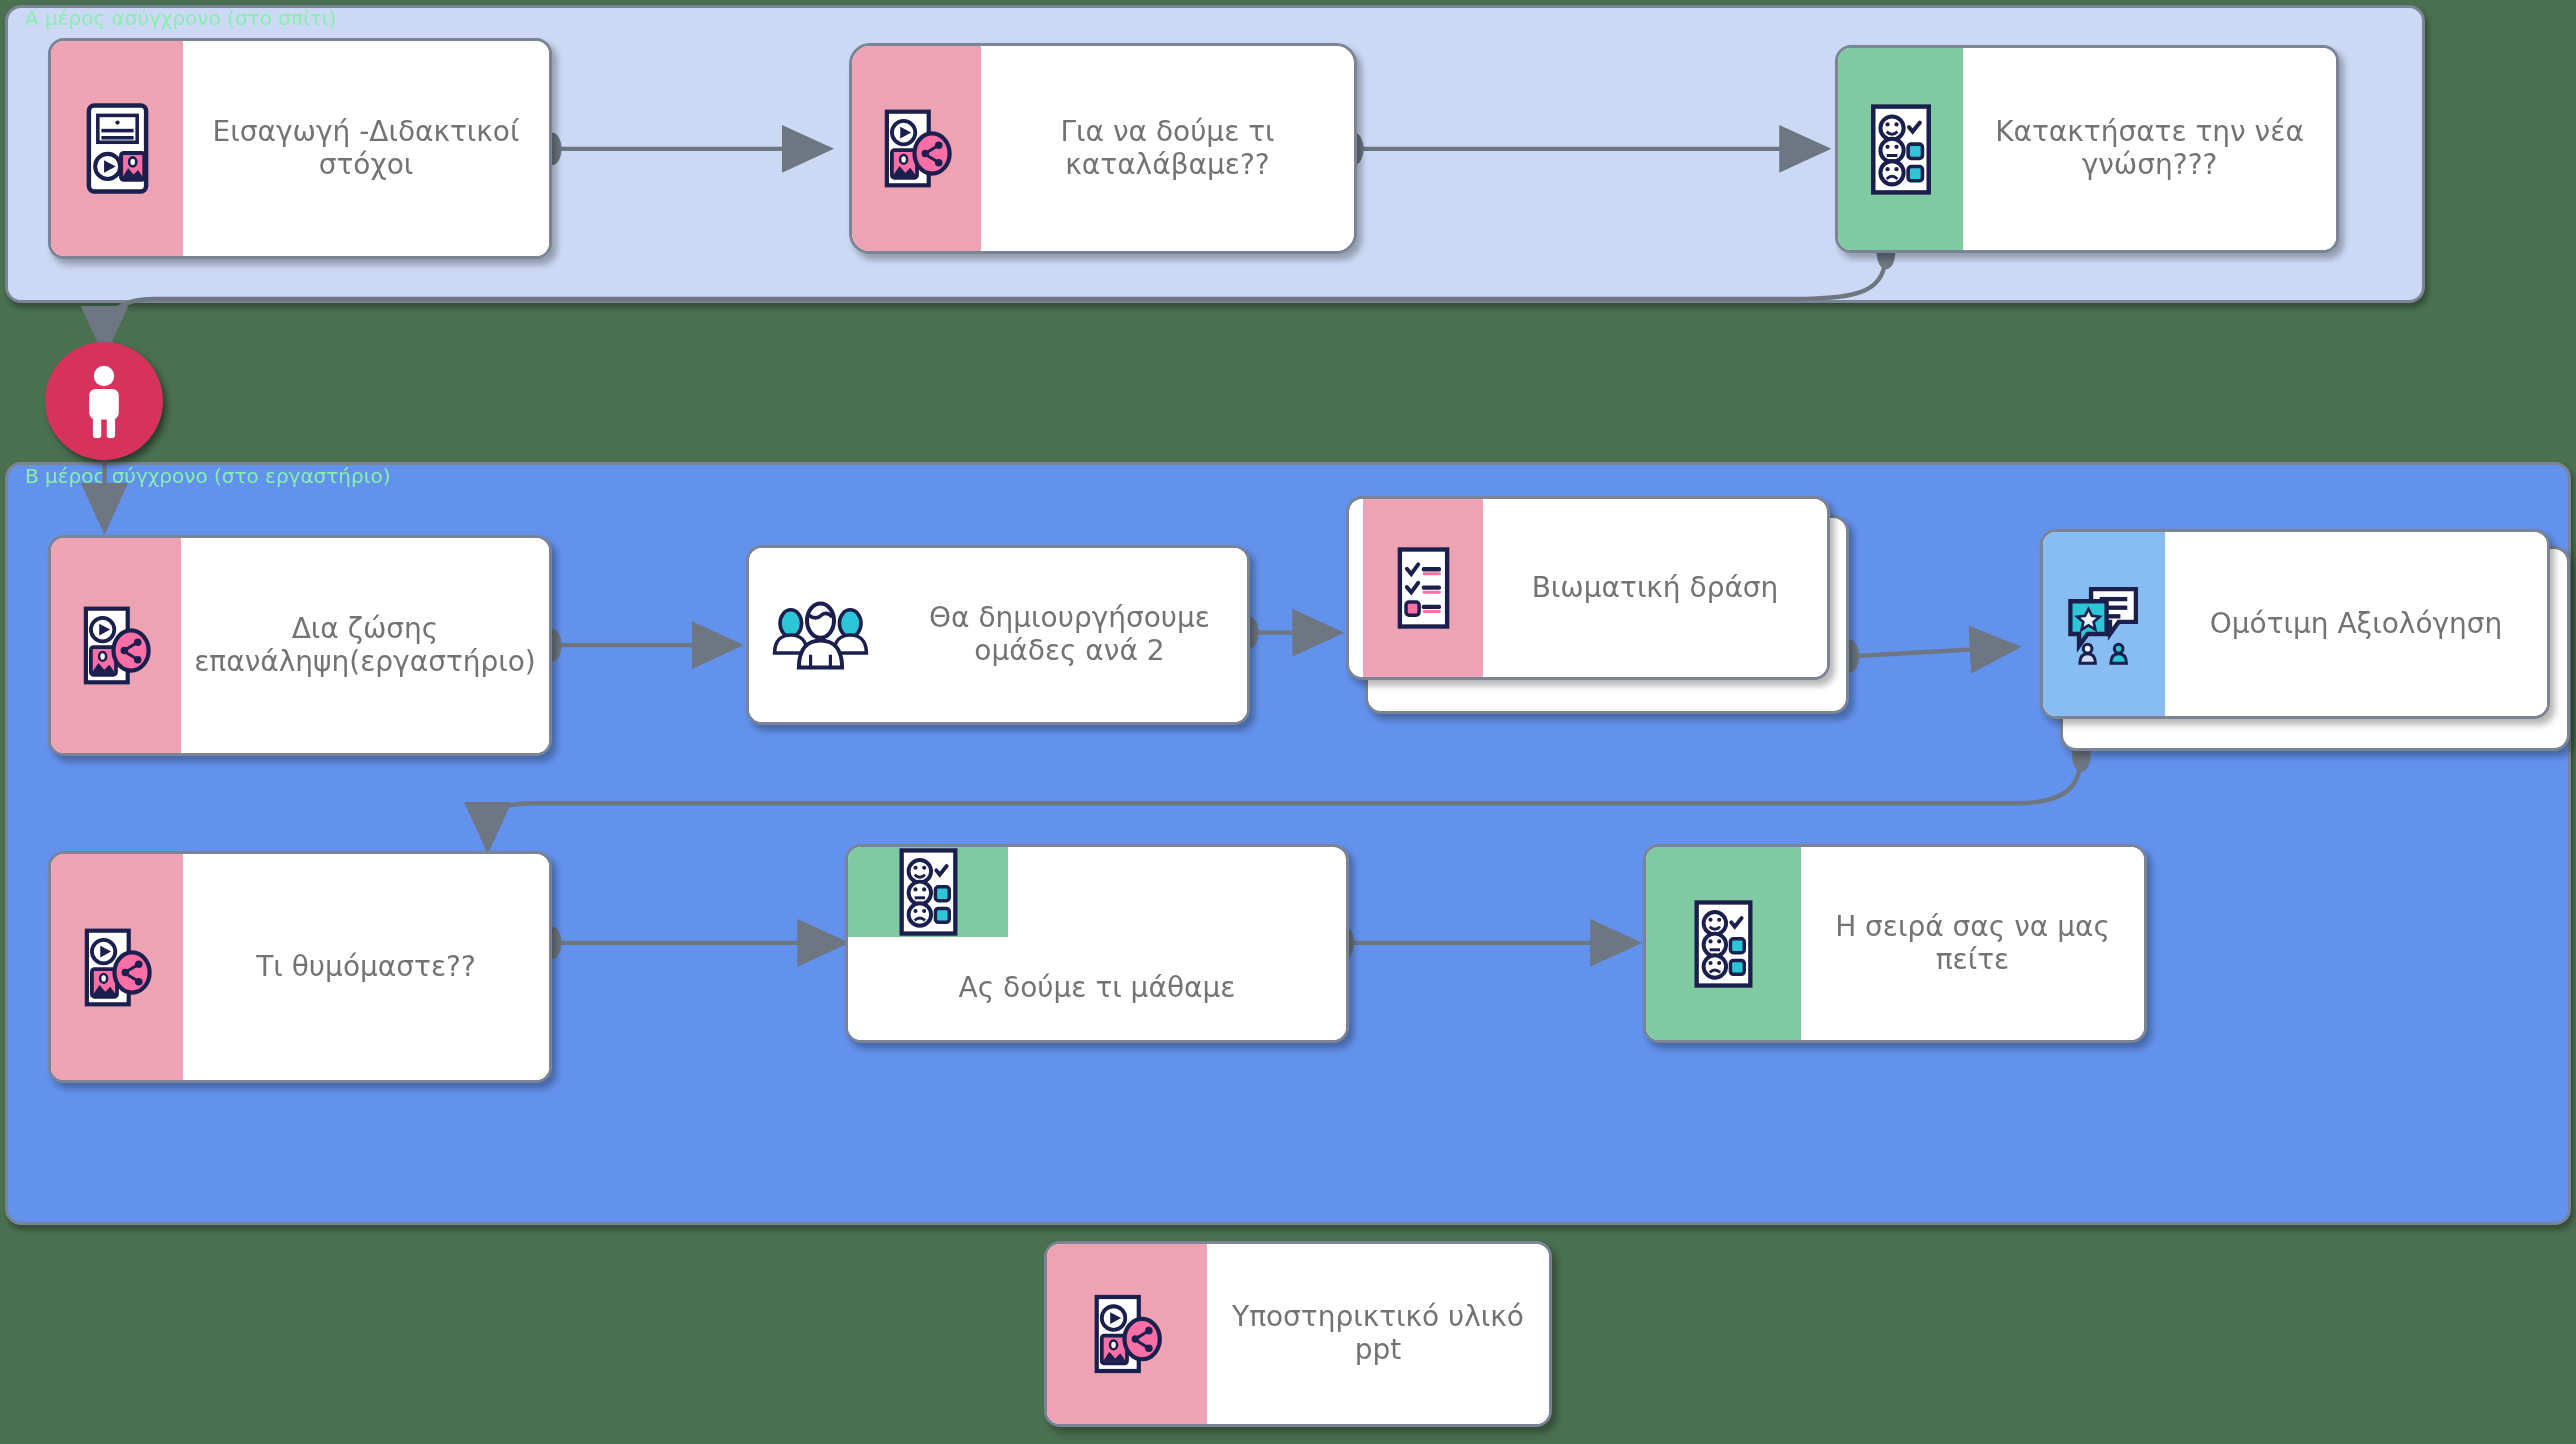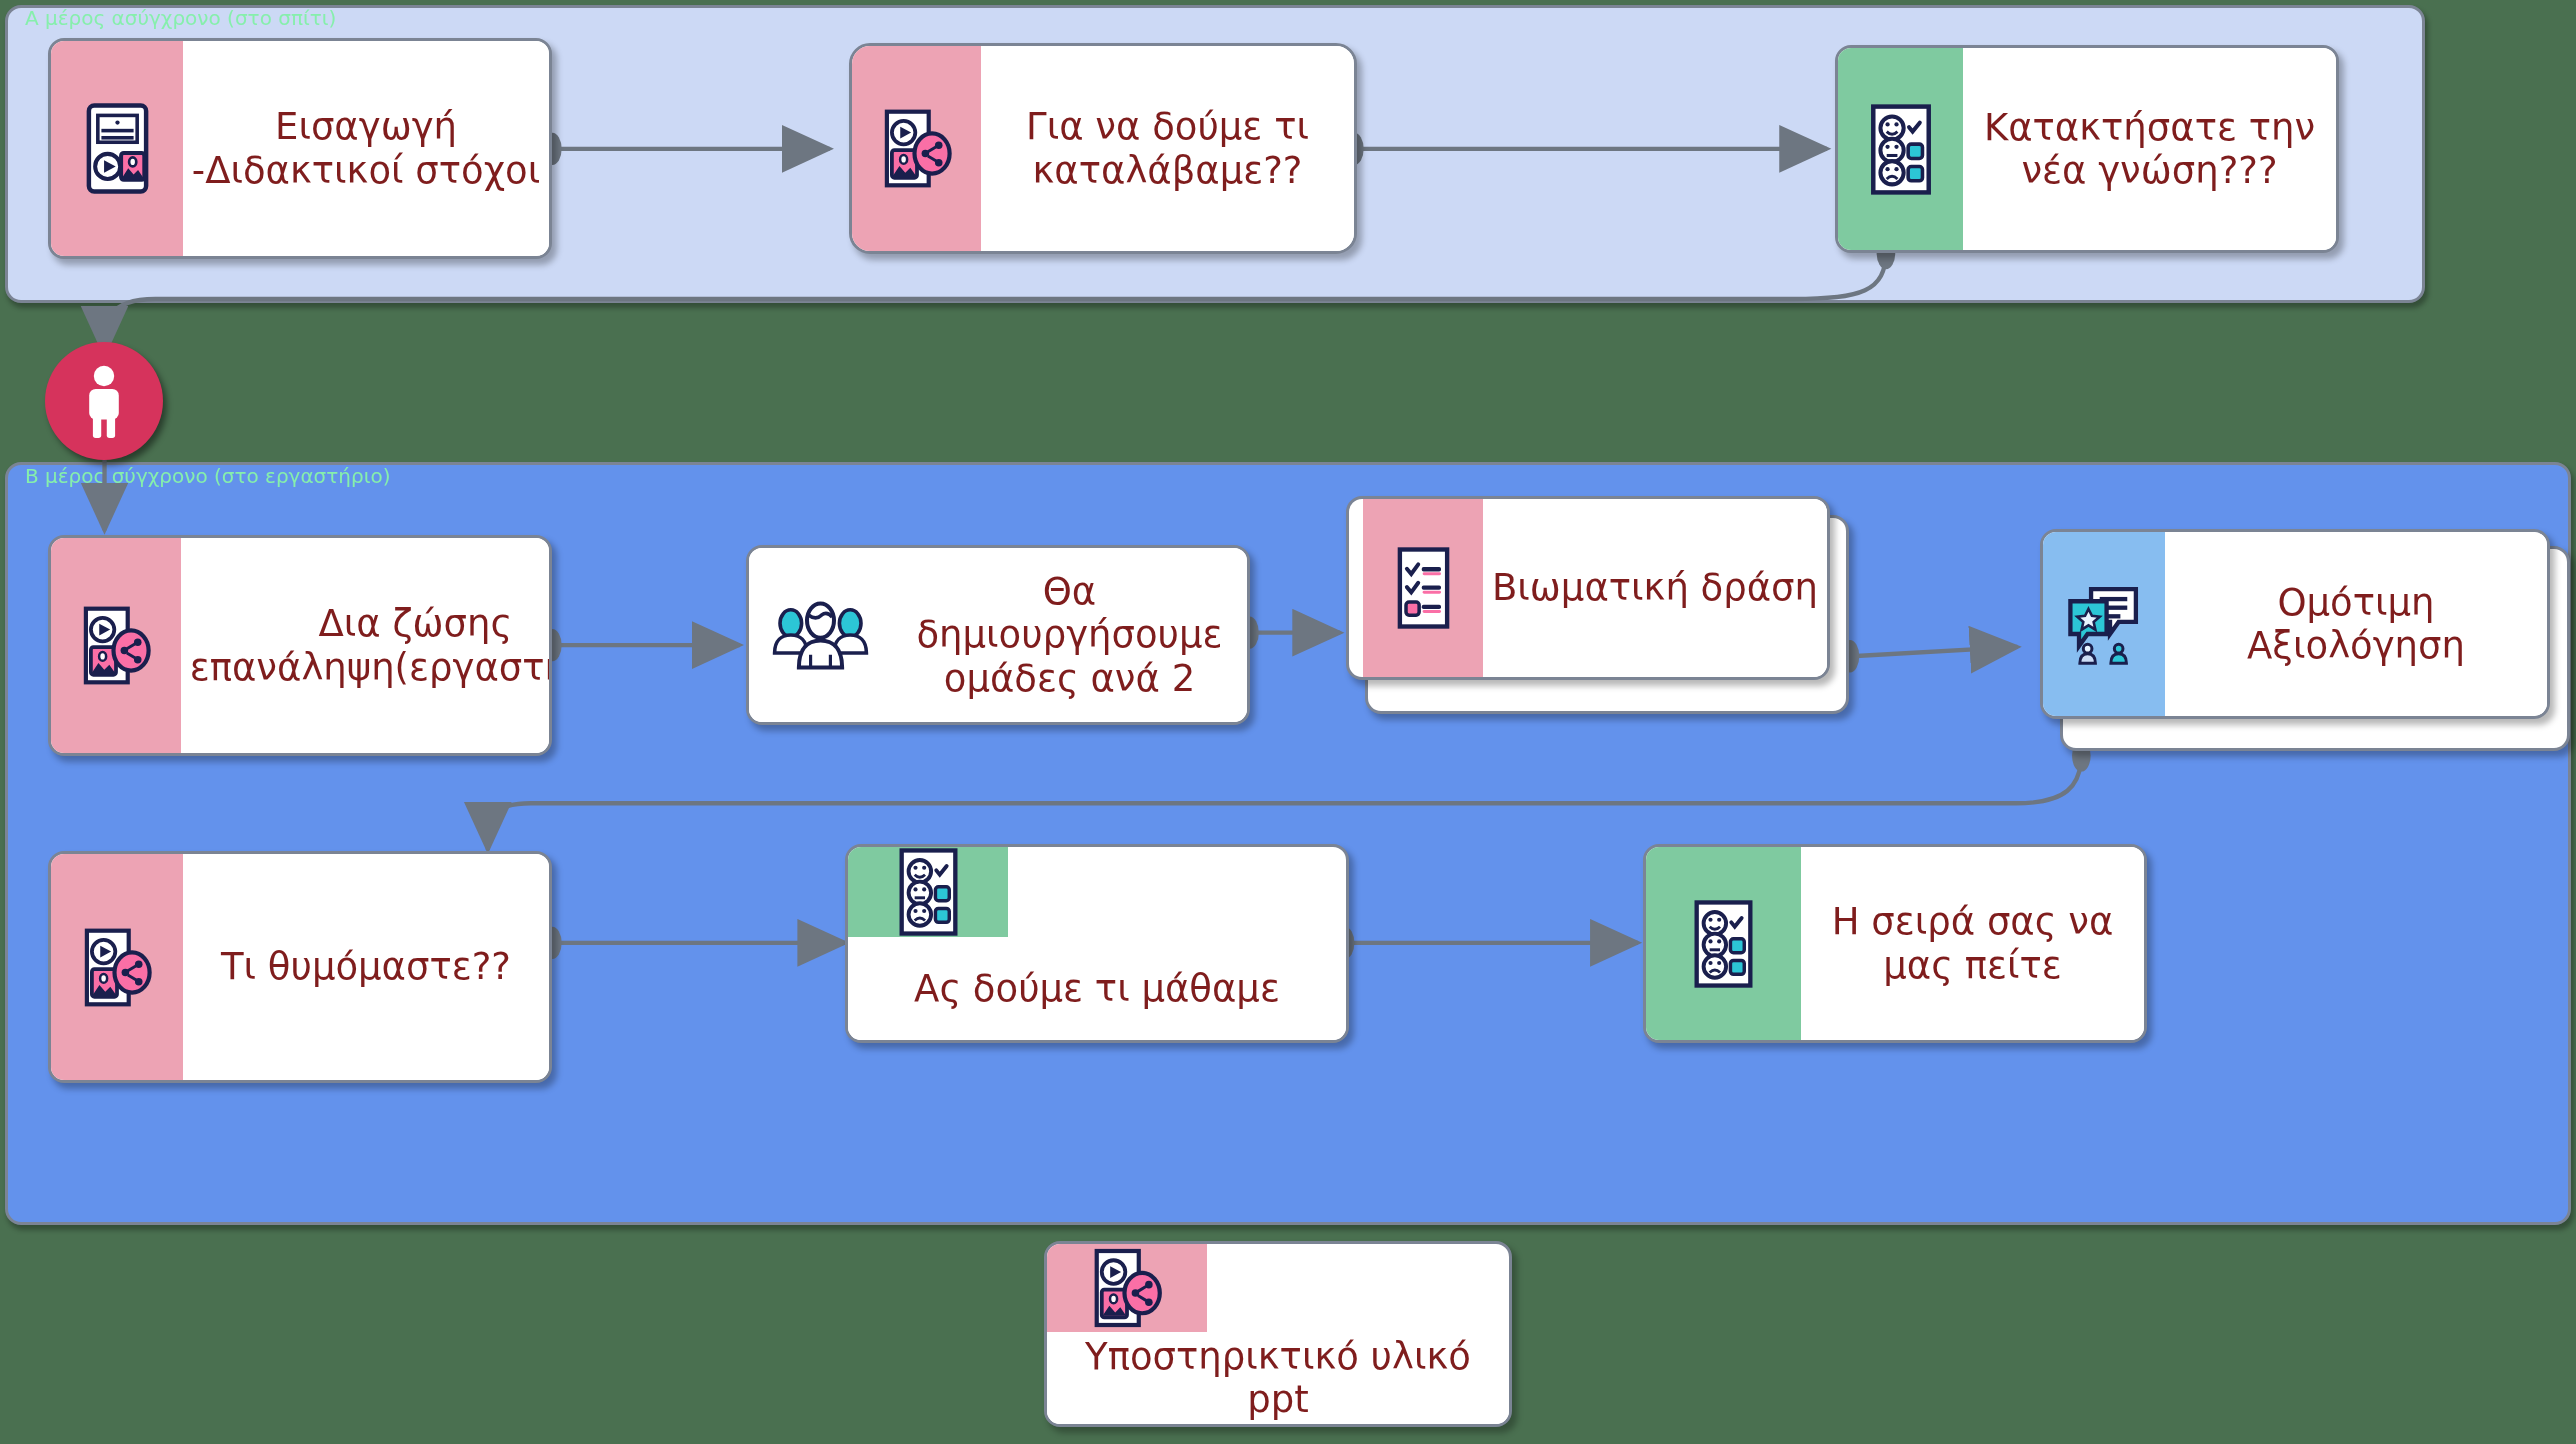--- a/index.html
+++ b/index.html
@@ -10,21 +10,21 @@
   .lane{position:absolute;border:3.1px solid #7b8494;border-radius:16px;box-sizing:border-box;
         box-shadow:2.5px 4.3px 5.6px rgba(0,0,0,.30);}
   .lane-title{position:absolute;font-size:20px;color:#86efac;white-space:nowrap;}
 
   
   .node{position:absolute;border:3.1px solid #7b8494;border-radius:16px;box-sizing:border-box;
         background:#fff;display:flex;overflow:hidden;box-shadow:4.3px 5.6px 6.2px rgba(0,0,0,.28);}
   .node .accent{flex:0 0 auto;display:flex;align-items:center;justify-content:center;}
   .node .body{flex:1 1 auto;display:flex;align-items:center;justify-content:center;
               text-align:center;padding:0 8.7px;background:#fff;}
-  .node .label{font-size:37px;line-height:1.17;color:#7f1d1d;}
+  .node .label{font-size:28px;line-height:1.17;color:#737373;}
   .stackback{position:absolute;border:3.1px solid #7b8494;border-radius:16px;background:#fff;
              box-sizing:border-box;box-shadow:4.3px 5.6px 6.2px rgba(0,0,0,.28);}
 
   
   #edges{position:absolute;left:0;top:0;width:2576px;height:1444px;pointer-events:none;}
 
   
   .badge{position:absolute;border-radius:50%;display:flex;align-items:center;justify-content:center;
          box-shadow:3.7px 5px 6.2px rgba(0,0,0,.45);}
 </style>
@@ -296,21 +296,21 @@
           <circle cx="32" cy="74" r="2.4" fill="#1a1f4d"></circle>
         <path d="M21,85 Q27,79 33,85" stroke="#1a1f4d" stroke-width="3.2" fill="none"></path>
         <rect x="45" y="71" width="16" height="16" rx="3.5" fill="#2cc6d6" stroke="#1a1f4d" stroke-width="4"></rect>
       </svg>
     </div>
     <div class="body">
       <span class="label">Η σειρά σας να μας πείτε</span>
     </div>
   </div>
 
-  <div class="node" style="left:1044px;top:1241px;width:468px;height:186px;flex-direction:column;">
+  <div class="node" style="left:1044px;top:1241px;width:508px;height:186px;">
     <div class="accent" style="width:160px;background:#eda3b4;">
       <svg width="74" height="88" viewBox="0 0 88 104">
         <rect x="8" y="8" width="50" height="88" fill="#fff" stroke="#1a1f4d" stroke-width="5"></rect>
         <circle cx="28" cy="33" r="14" fill="#fff" stroke="#1a1f4d" stroke-width="4.5"></circle>
         <path d="M24,26 L37,33 L24,40 Z" fill="#1a1f4d"></path>
         <rect x="14" y="54" width="30" height="33" rx="3" fill="#fa6fa6" stroke="#1a1f4d" stroke-width="4.5"></rect>
         <ellipse cx="28" cy="65" rx="4.2" ry="5.2" fill="#fff" stroke="#1a1f4d" stroke-width="3"></ellipse>
         <path d="M15,85 L23,73 L30,81 L36,75 L43,85 Z" fill="#1a1f4d"></path>
         <ellipse cx="62" cy="58" rx="21" ry="24" fill="#fa6fa6" stroke="#1a1f4d" stroke-width="5"></ellipse>
         <circle cx="70" cy="48" r="4.5" fill="#1a1f4d"></circle>

